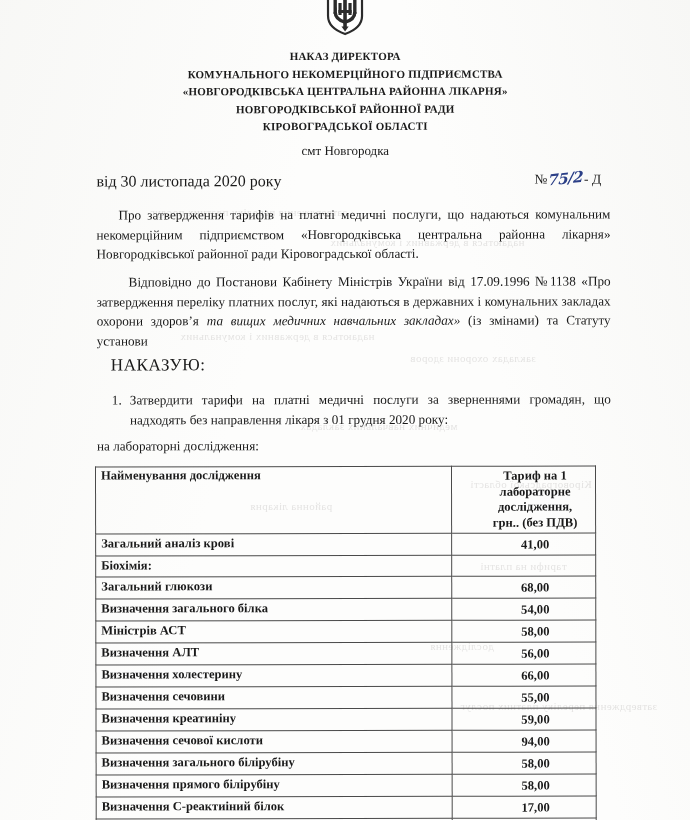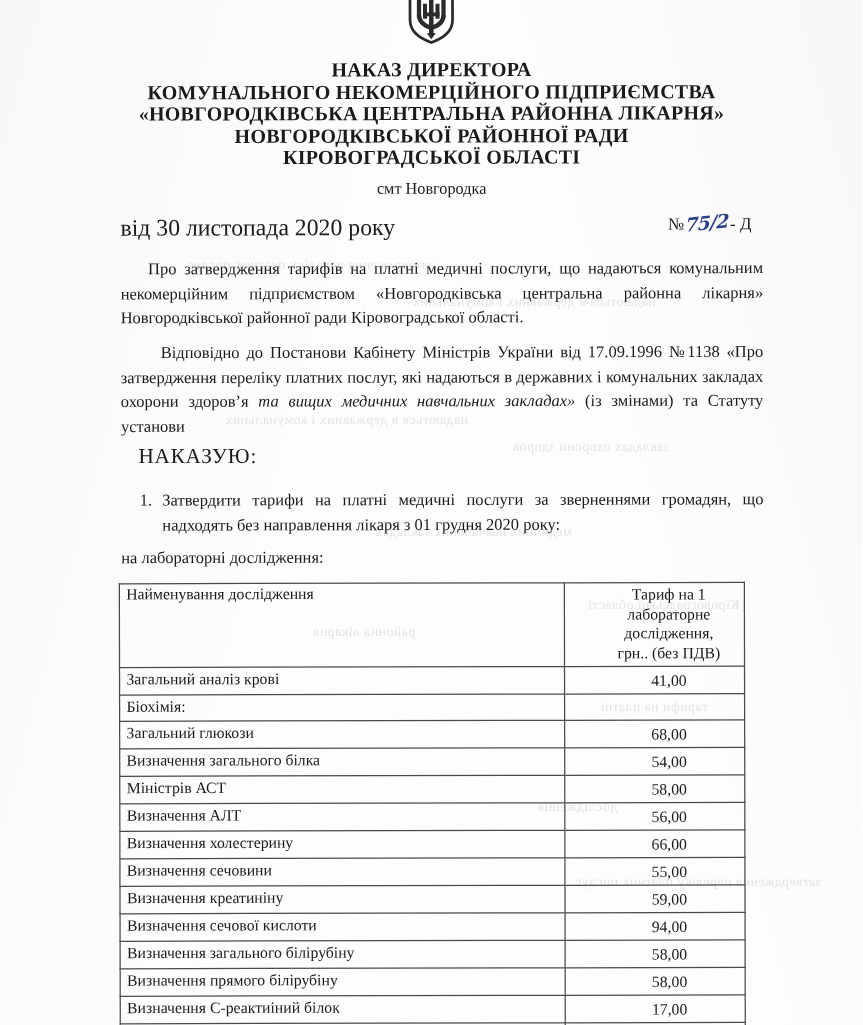--- a/index.html
+++ b/index.html
@@ -53,40 +53,40 @@
   }
 
   
   .doc-title {
     position: absolute;
     left: 0;
     top: 48px;
     width: 690px;
     text-align: center;
     font-weight: bold;
-    font-size: 16px;
+    font-size: 11px;
     line-height: 17.5px;
     letter-spacing: 0.2px;
   }
   .doc-title div { white-space: nowrap; }
 
   .place {
     position: absolute;
     left: 0;
     top: 143px;
     width: 690px;
     text-align: center;
     font-size: 13px;
   }
 
   .dateline {
     position: absolute;
     left: 96px;
     top: 172px;
-    font-size: 19px;
+    font-size: 16px;
   }
   .docnum {
     position: absolute;
     left: 534px;
     top: 170px;
     font-size: 13.5px;
     white-space: nowrap;
   }
   .handnum {
     font-family: "DejaVu Serif", serif;
@@ -149,21 +149,21 @@
     top: 466px;
     width: 501px;
     border-collapse: collapse;
     font-size: 12.6px;
     table-layout: fixed;
   }
   #tariff-table td, #tariff-table th {
     border: 1px solid #4a4a4a;
     padding: 1px 5px;
     vertical-align: top;
-    font-weight: normal;
+    font-weight: bold;
     text-align: left;
   }
   #tariff-table th.col-name { height: 64px; }
   #tariff-table th.col-price,
   #tariff-table td.col-price {
     width: 110px;
     text-align: center;
     padding-left: 28px;
   }
   #tariff-table th.col-price {

